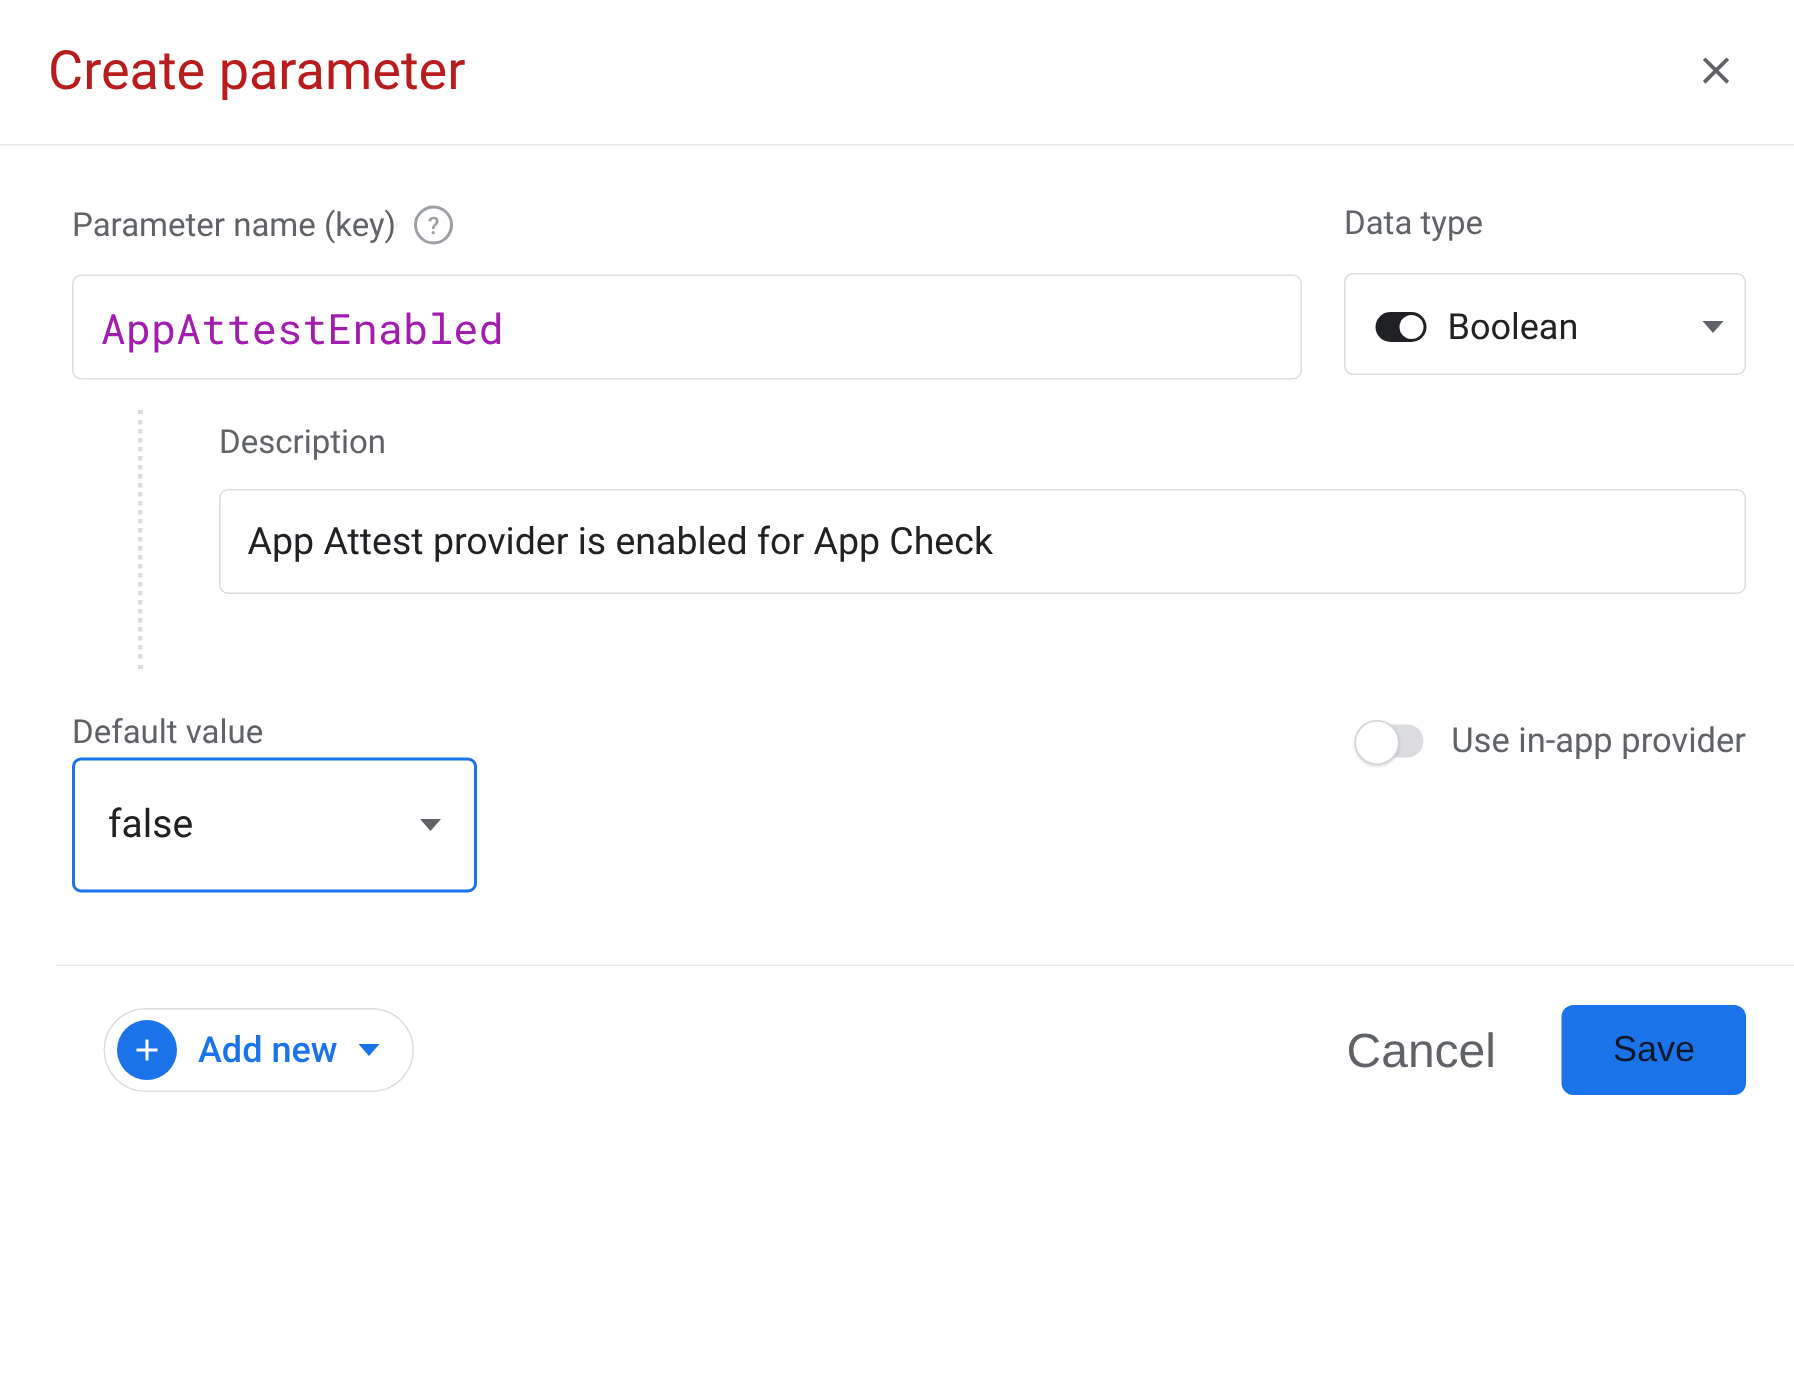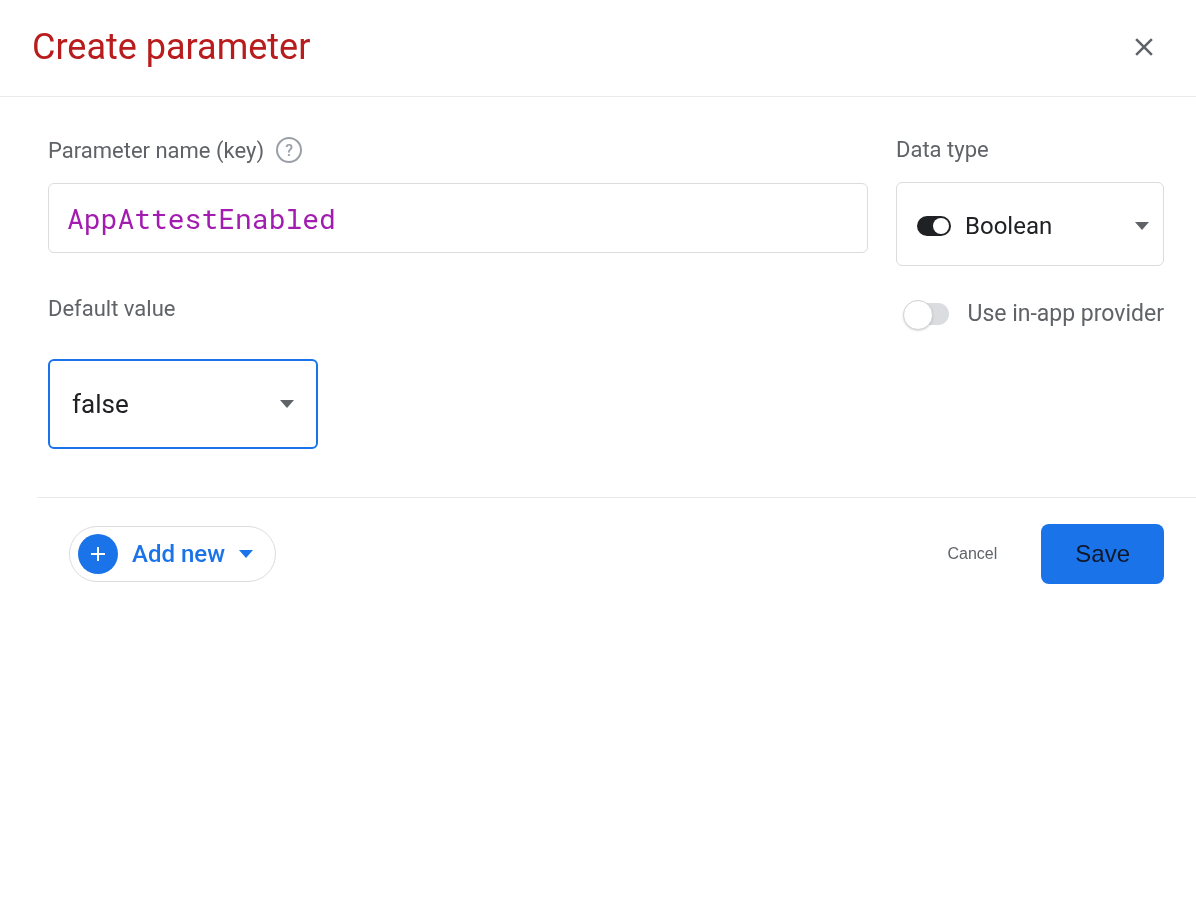--- a/index.html
+++ b/index.html
@@ -87,21 +87,21 @@
     padding: 0 18px;
     font-size: 25px;
     font-family: Roboto, Arial, sans-serif;
     color: #202124;
     outline: none;
     background: #fff;
     width: 100%;
   }
 
   .type-select {
-    height: 84px;
+    height: 68px;
     border: 1px solid #dadce0;
     border-radius: 6px;
     display: flex;
     align-items: center;
     padding: 4px 14px 0 20px;
     gap: 14px;
     cursor: pointer;
     background: #fff;
   }
   .mini-toggle {
@@ -147,21 +147,21 @@
     padding-bottom: 50px;
   }
   .desc-content .field-label { margin-top: 10px; margin-bottom: 18px; }
 
   .default-row {
     margin-top: 30px;
     display: flex;
     align-items: flex-start;
     justify-content: space-between;
   }
-  .default-left .field-label { margin-bottom: 38px; }
+  .default-left .field-label { margin-bottom: 4px; }
   .default-select {
     height: 90px;
     width: 270px;
     border: 2.5px solid #1a73e8;
     border-radius: 6px;
     display: flex;
     align-items: center;
     justify-content: space-between;
     padding: 0 22px;
     cursor: pointer;
@@ -227,21 +227,21 @@
     font-weight: 500;
   }
   .blue-caret {
     width: 0; height: 0;
     border-left: 7px solid transparent;
     border-right: 7px solid transparent;
     border-top: 8px solid #1a73e8;
   }
   .footer-actions { display: flex; align-items: center; gap: 34px; }
   .cancel-btn {
-    font-size: 16px;
+    font-size: 32px;
     color: #5f6368;
     font-weight: 500;
     cursor: pointer;
     padding: 8px 10px;
     background: none;
     border: none;
   }
   .save-btn {
     height: 60px;
     padding: 0 34px;
@@ -280,20 +280,27 @@
     <div class="field-col type-col">
       <div class="field-label">Data type</div>
       <div class="type-select">
         <span class="mini-toggle"></span>
         <span class="type-label">Boolean</span>
         <span class="caret-down"></span>
       </div>
     </div>
   </div>
 
+  <div class="desc-area">
+    <div class="dotted-rail"></div>
+    <div class="desc-content">
+      <div class="field-label">Description</div>
+      <input class="desc-input" type="text" value="App Attest provider is enabled for App Check" style="">
+    </div>
+  </div>
 
   <div class="default-row">
     <div class="default-left">
       <div class="field-label">Default value</div>
       <div class="default-select">
         <span class="default-select-label">false</span>
         <span class="caret-down"></span>
       </div>
     </div>
     <div class="inapp-toggle-wrap">

